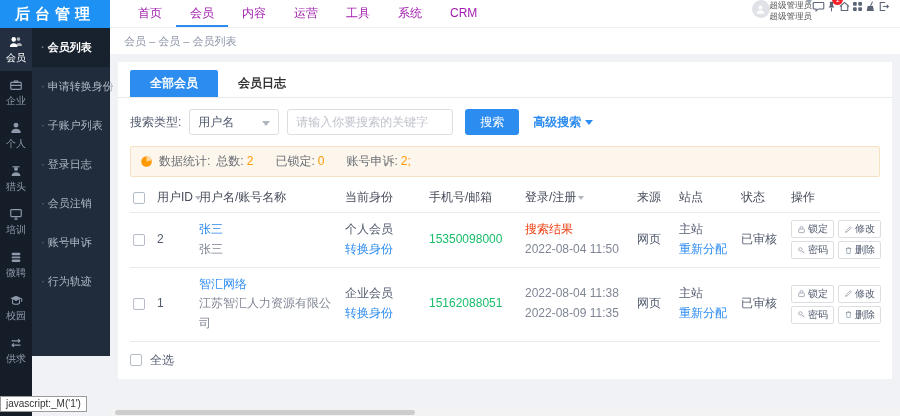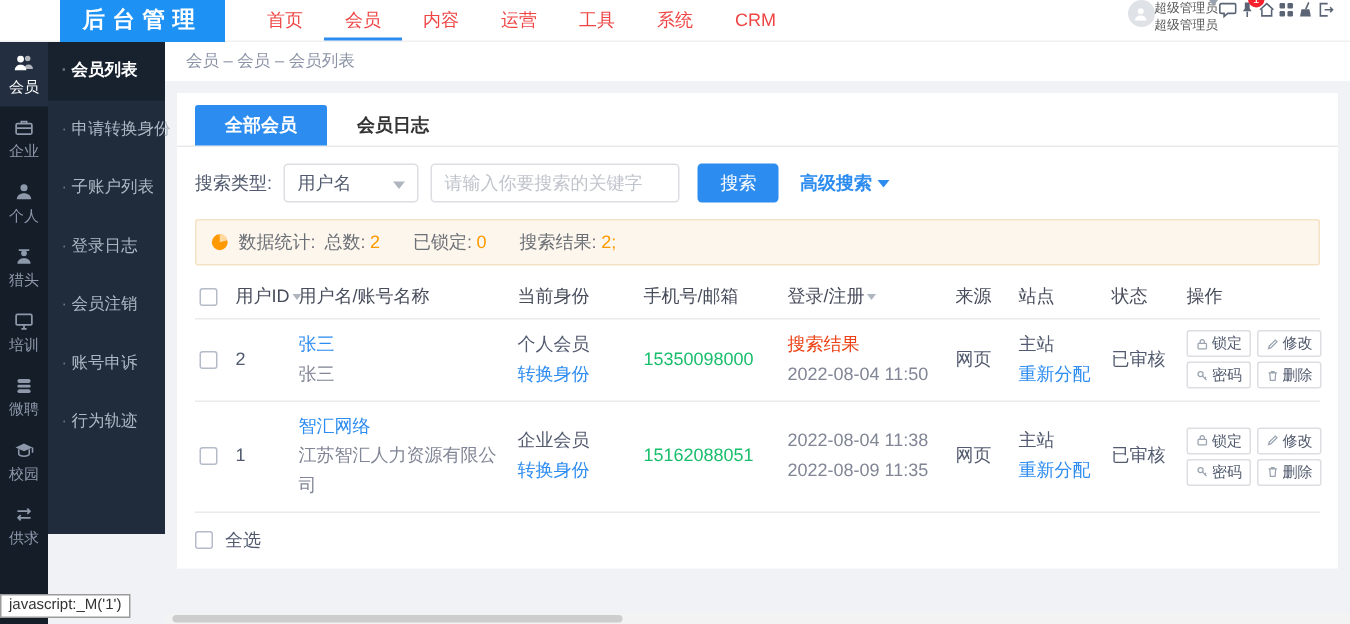--- a/index.html
+++ b/index.html
@@ -5,23 +5,23 @@
   * { margin:0; padding:0; box-sizing:border-box; }
   html,body { width:900px; height:416px; overflow:hidden; }
   body {
     font-family:"Liberation Sans","DejaVu Sans",sans-serif;
     font-size:12px; color:#515a6e; background:#f0f2f5; position:relative;
   }
   svg { display:block; }
 
   
   .topbar { position:absolute; left:0; top:0; width:900px; height:28px; background:#fff; border-bottom:1px solid #f0f0f0; z-index:30; display:flex; }
-  .logo { width:110px; height:28px; background:#1e92f4; color:#fff; font-size:15px; font-weight:bold; letter-spacing:5px; text-align:center; line-height:28px; flex:0 0 auto;margin-left:40px; }
+  .logo { width:110px; height:28px; background:#1e92f4; color:#fff; font-size:15px; font-weight:bold; letter-spacing:5px; text-align:center; line-height:28px; flex:0 0 auto; }
   .top-nav { display:flex; align-items:stretch; margin-left:14px; }
-  .top-nav-item { padding:0 14px; line-height:26px; color:#ef4444; cursor:pointer; border-bottom:2px solid transparent; }
+  .top-nav-item { padding:0 14px; line-height:26px; color:#a21caf; cursor:pointer; border-bottom:2px solid transparent; }
   .top-nav-item.active { border-bottom-color:#2d8cf0; }
   .topbar-right { margin-left:auto; display:flex; gap:0; padding-right:10px; }
   .avatar { width:18px; height:18px; border-radius:50%; background:#dfe3e8; color:#fff; display:flex; align-items:center; justify-content:center; }
   .user-name { font-size:8.5px; line-height:1.25; color:#555; }
   .tb-caret { width:0; height:0; border-left:3px solid transparent; border-right:3px solid transparent; border-top:4px solid #9aa3b0; margin-left:-6px; }
   .tb-icon { color:#5a6475; position:relative; cursor:pointer; }
   .badge { position:absolute; top:-6px; left:7px; min-width:11px; height:11px; border-radius:6px; background:#f5222d; color:#fff; font-size:7.5px; line-height:11px; text-align:center; padding:0 2px; }
 
   
   .rail { position:absolute; left:0; top:28px; width:32px; height:388px; background:#151d29; z-index:20; }
@@ -248,21 +248,21 @@
           <path d="M8 8V1.5A6.5 6.5 0 0114.3 6.4z" fill="#ffd9a0"></path>
         </svg>
       <span class="stats-title">数据统计:</span>
       <span class="stat-item">
         <span>总数:</span><span class="stat-value">2</span>
       </span>
       <span class="stat-item">
         <span>已锁定:</span><span class="stat-value">0</span>
       </span>
       <span class="stat-item">
-        <span>搜索结果:</span><span class="stat-value">2;</span>
+        <span>账号申诉:</span><span class="stat-value">2;</span>
       </span>
     </div>
 
     <table>
       <colgroup>
         <col style="width:24px">
           <col style="width:42px">
           <col style="width:146px">
           <col style="width:84px">
           <col style="width:96px">

